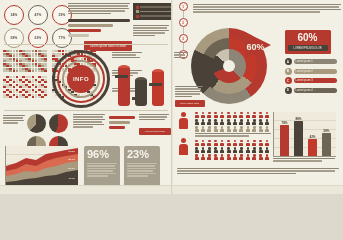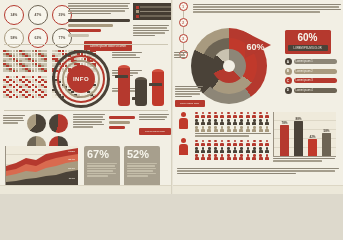--- a/index.html
+++ b/index.html
@@ -789,32 +789,32 @@
         <polygon fill="#a89a7f" points="0,30 10,28 20,25 30,26 40,22 50,20 60,17 72,15 72,42 0,42"></polygon>
         <polygon fill="#4a4238" points="0,36 10,35 20,33 30,32 40,30 50,29 60,26 72,24 72,42 0,42"></polygon>
       </svg>
       <span class="aclab" style="right:3px;top:4px;">11.8%</span>
       <span class="aclab" style="right:3px;top:12px;">18.4%</span>
       <span class="aclab" style="right:3px;top:21px;">23.1%</span>
       <span class="aclab" style="right:3px;top:31px;">46.7%</span>
     </div>
 
     <div class="stat" style="position:absolute;left:84px;top:146px;height:44px;">
-      <div class="num">67%</div>
+      <div class="num">96%</div>
       <div class="para">
         <i class="lorem" style="width:100%"></i>
           <i class="lorem" style="width:94%"></i>
           <i class="lorem" style="width:98%"></i>
         <i class="lorem" style="width:88%"></i>
           <i class="lorem" style="width:96%"></i>
           <i class="lorem" style="width:70%"></i>
       </div>
     </div>
     <div class="stat" style="position:absolute;left:124px;top:146px;height:44px;">
-      <div class="num">52%</div>
+      <div class="num">23%</div>
       <div class="para">
         <i class="lorem" style="width:100%"></i>
           <i class="lorem" style="width:94%"></i>
           <i class="lorem" style="width:98%"></i>
         <i class="lorem" style="width:88%"></i>
           <i class="lorem" style="width:96%"></i>
           <i class="lorem" style="width:70%"></i>
       </div>
     </div>
   </div>

